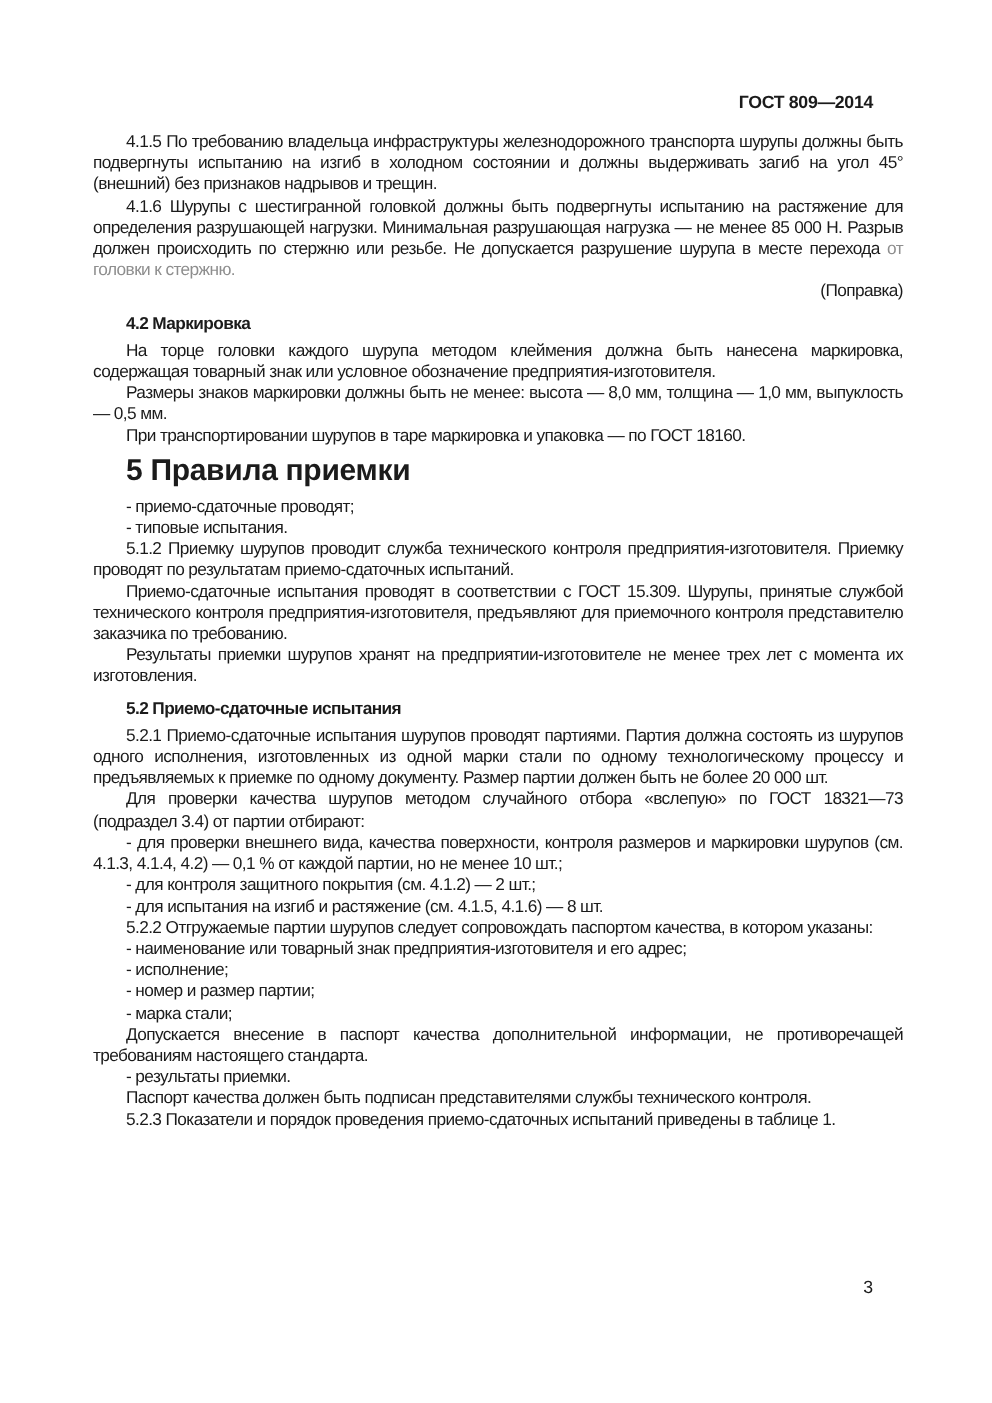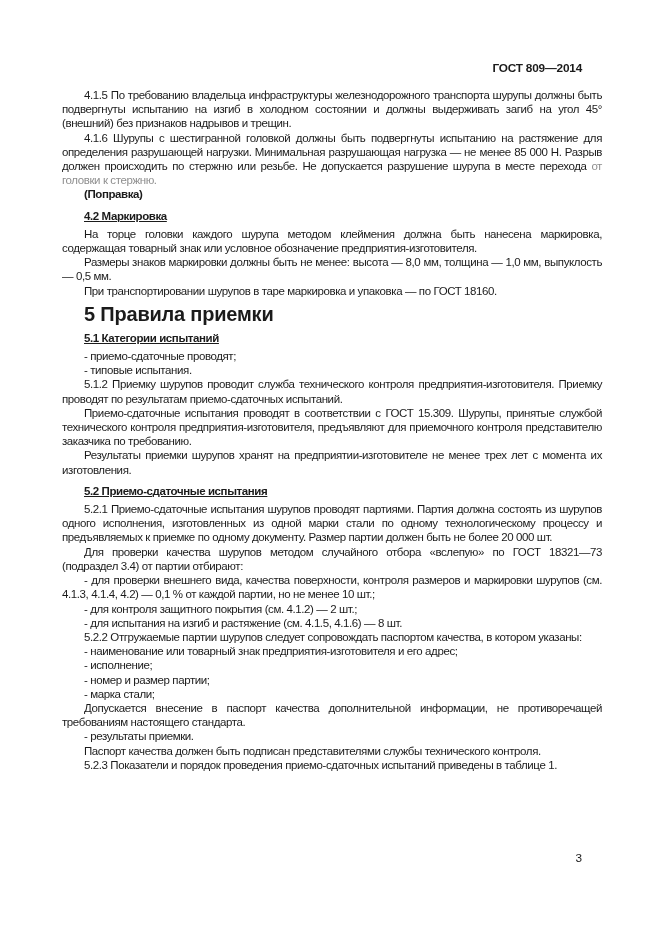--- a/index.html
+++ b/index.html
@@ -20,24 +20,24 @@
   .body-col {
     position:absolute; top:88px; left:42px; width:540px;margin-left:20px;
   }
   .blk {
     font-size:11.5px; line-height:14.2px; letter-spacing:-0.4px;
   }
   .p {
     text-align:justify; text-indent:22px;
   }
   .p-bold {
-    font-weight:bold; text-indent:22px;
+    font-weight:normal; text-indent:22px;text-align:right;
   }
   .h2 {
-    font-weight:bold; text-indent:22px; margin:7px 0 4px 0;text-decoration:underline;
+    font-weight:bold; text-indent:22px; margin:7px 0 4px 0;
   }
   .h1 {
     font-weight:bold; font-size:20px; line-height:17px;
     text-indent:22px; margin:8px 0 8px 0; letter-spacing:-0.2px;
   }
   .faded { color:#8e8e8e; }
   .page-number {
     position:absolute; top:851px; left:42px; width:540px;
     text-align:right; font-size:11.8px;
   }
@@ -50,21 +50,20 @@
 
   <div class="body-col">
       <div class="blk p">4.1.5 По требованию владельца инфраструктуры железнодорожного транспорта шурупы должны быть подвергнуты испытанию на изгиб в холодном состоянии и должны выдерживать загиб на угол 45° (внешний) без признаков надрывов и трещин.</div>
       <div class="blk p">4.1.6 Шурупы с шестигранной головкой должны быть подвергнуты испытанию на растяжение для определения разрушающей нагрузки. Минимальная разрушающая нагрузка — не менее 85 000 Н. Разрыв должен происходить по стержню или резьбе. Не допускается разрушение шурупа в месте перехода <span class="faded">от головки к стержню.</span></div>
       <div class="blk p-bold">(Поправка)</div>
       <div class="blk h2">4.2 Маркировка</div>
       <div class="blk p">На торце головки каждого шурупа методом клеймения должна быть нанесена маркировка, содержащая товарный знак или условное обозначение предприятия-изготовителя.</div>
       <div class="blk p">Размеры знаков маркировки должны быть не менее: высота — 8,0 мм, толщина — 1,0 мм, выпуклость — 0,5 мм.</div>
       <div class="blk p">При транспортировании шурупов в таре маркировка и упаковка — по ГОСТ 18160.</div>
       <div class="blk h1">5 Правила приемки</div>
-      <div class="blk h2">5.1 Категории испытаний</div>
       <div class="blk p">- приемо-сдаточные проводят;</div>
       <div class="blk p">- типовые испытания.</div>
       <div class="blk p">5.1.2 Приемку шурупов проводит служба технического контроля предприятия-изготовителя. Приемку проводят по результатам приемо-сдаточных испытаний.</div>
       <div class="blk p">Приемо-сдаточные испытания проводят в соответствии с ГОСТ 15.309. Шурупы, принятые службой технического контроля предприятия-изготовителя, предъявляют для приемочного контроля представителю заказчика по требованию.</div>
       <div class="blk p">Результаты приемки шурупов хранят на предприятии-изготовителе не менее трех лет с момента их изготовления.</div>
       <div class="blk h2">5.2 Приемо-сдаточные испытания</div>
       <div class="blk p">5.2.1 Приемо-сдаточные испытания шурупов проводят партиями. Партия должна состоять из шурупов одного исполнения, изготовленных из одной марки стали по одному технологическому процессу и предъявляемых к приемке по одному документу. Размер партии должен быть не более 20 000 шт.</div>
       <div class="blk p">Для проверки качества шурупов методом случайного отбора «вслепую» по ГОСТ 18321—73 (подраздел 3.4) от партии отбирают:</div>
       <div class="blk p">- для проверки внешнего вида, качества поверхности, контроля размеров и маркировки шурупов (см. 4.1.3, 4.1.4, 4.2) — 0,1 % от каждой партии, но не менее 10 шт.;</div>
       <div class="blk p">- для контроля защитного покрытия (см. 4.1.2) — 2 шт.;</div>

